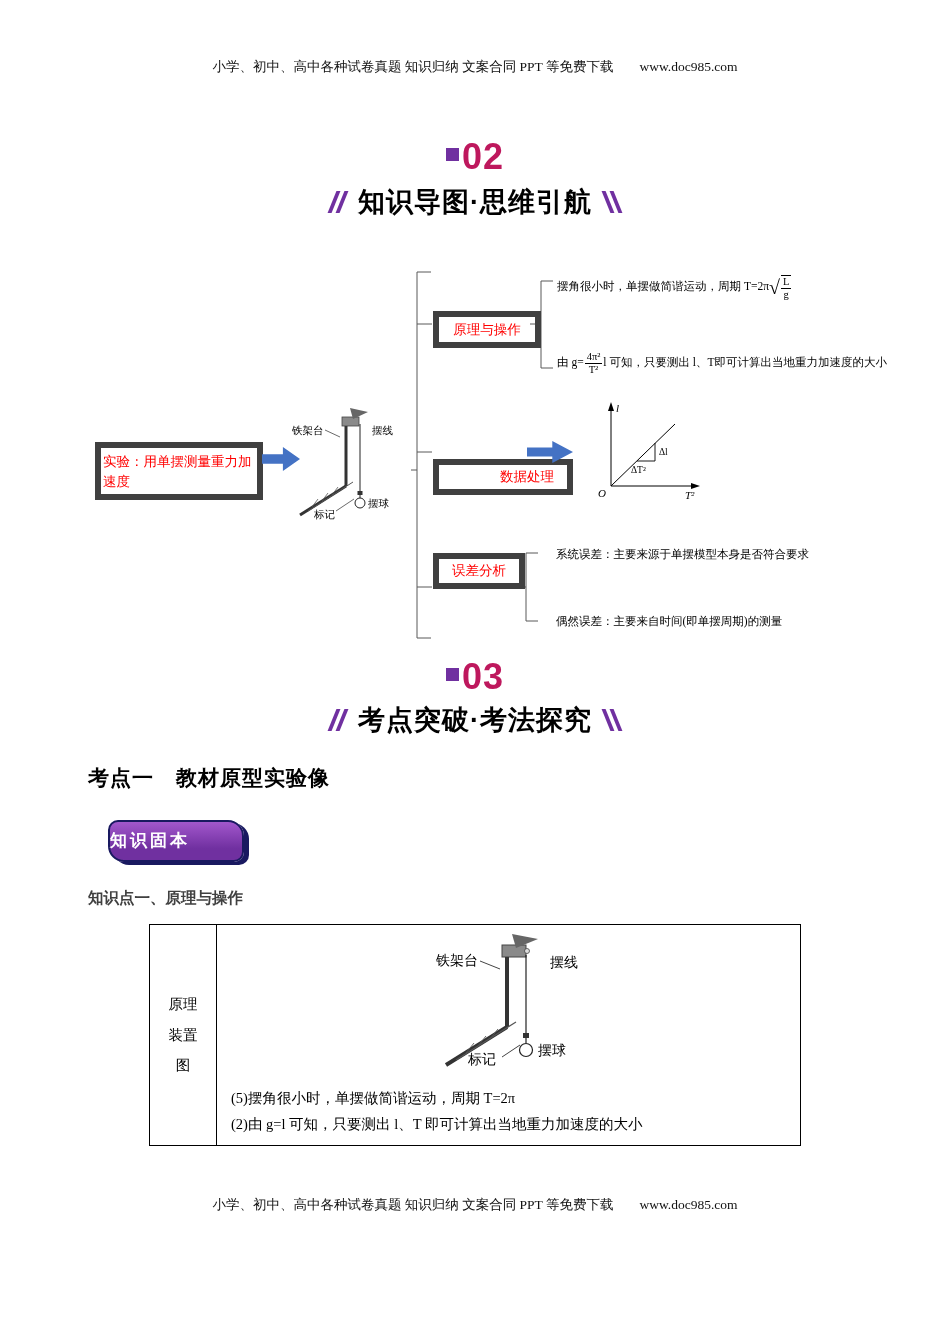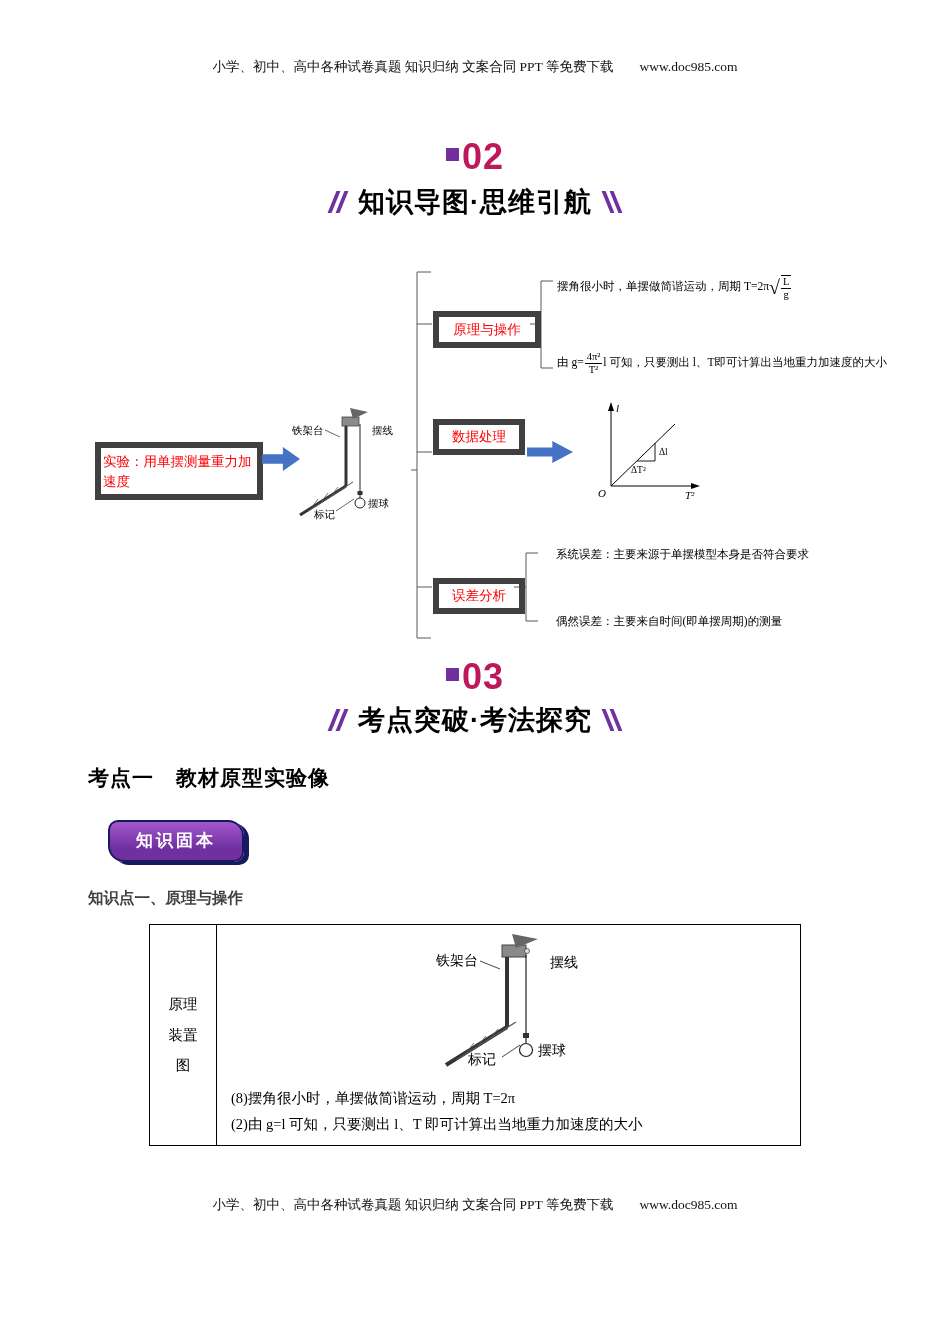--- a/index.html
+++ b/index.html
@@ -22,22 +22,22 @@
   .slash-bar{display:inline-block;width:4px;height:22px;background:#7030A0;margin:0 2px;}
   .lean-r{transform:skewX(-22deg);}
   .lean-l{transform:skewX(22deg);}
   
   .red-box{position:absolute;border:6px solid #404040;color:#FF0000;
            font-family:"Liberation Sans","DejaVu Sans",sans-serif;}
   .root-box{left:95px;top:442px;width:152px;height:38px;padding:4px 2px;
             font-size:13.5px;line-height:1.45;text-align:left;}
   .branch-box{text-align:center;font-size:13.5px;}
   .bb-principle{left:433px;top:311px;width:96px;height:25px;line-height:25px;}
-  .bb-data{left:433px;top:419px;width:80px;height:24px;line-height:24px;}
-  .bb-error{left:433px;top:578px;width:80px;height:24px;line-height:24px;}
+  .bb-data{left:433px;top:459px;width:80px;height:24px;line-height:24px;padding-left:48px;}
+  .bb-error{left:433px;top:553px;width:80px;height:24px;line-height:24px;}
   .block-arrow{position:absolute;background:#4472C4;
      clip-path:polygon(0 30%,55% 30%,55% 0,100% 50%,55% 100%,55% 70%,0 70%);}
   .arrow-root{left:262px;top:447px;width:38px;height:24px;}
   .arrow-data{left:527px;top:441px;width:46px;height:22px;}
   .mm-text{position:absolute;font-size:11.5px;white-space:nowrap;color:#000;}
   .frac{display:inline-block;vertical-align:middle;text-align:center;line-height:1.1;
         font-size:10.5px;margin:0 1px;}
   .frac .num{display:block;border-bottom:1px solid #000;padding:0 2px;}
   .frac .den{display:block;padding:0 2px;}
   .rad{font-size:20px;vertical-align:middle;line-height:1;}
@@ -45,21 +45,21 @@
   .connector-svg{position:absolute;left:0;top:0;pointer-events:none;}
   
   .kd-heading{position:absolute;left:88px;top:764px;font-size:21px;font-weight:bold;
               font-family:"Liberation Serif","DejaVu Serif",serif;letter-spacing:1px;}
   .badge{position:absolute;left:108px;top:820px;width:132px;height:38px;
          background:linear-gradient(180deg,#a257cc 0%,#7030A0 70%);
          border:2.5px solid #191960;border-radius:10px 16px 10px 16px;
          box-shadow:5px 3px 0 0 #191960;
          color:#fff;font-weight:bold;font-size:17px;letter-spacing:3px;
          font-family:"Liberation Sans","DejaVu Sans",sans-serif;
-         text-align:center;line-height:38px;}
+         text-align:left;line-height:38px;}
   .kp-heading{position:absolute;left:88px;top:888px;color:#404040;font-weight:bold;
               font-size:15.5px;font-family:"Liberation Sans","DejaVu Sans",sans-serif;}
   
   .tbl-wrap{position:absolute;left:149px;top:924px;}
   table.kb{border-collapse:collapse;width:652px;table-layout:fixed;}
   table.kb td{border:1.4px solid #000;font-size:14.5px;vertical-align:middle;}
   .lbl-cell{width:64px;text-align:center;white-space:pre-line;line-height:2.1;
             font-size:14.5px;}
   .content-cell{padding:6px 14px 8px 14px;line-height:1.8;vertical-align:top;text-align:left;}
   .content-cell .figure{text-align:center;margin:2px 0 4px 0;}
@@ -186,21 +186,21 @@
               <line x1="153" y1="94" x2="92" y2="132" stroke="#333" stroke-width="4"></line>
               <line x1="162" y1="89" x2="102" y2="127" stroke="#555" stroke-width="1.2"></line>
               <line x1="120" y1="110" x2="112" y2="120" stroke="#555" stroke-width="0.9"></line>
               <line x1="132" y1="103" x2="124" y2="113" stroke="#555" stroke-width="0.9"></line>
               <line x1="144" y1="96" x2="136" y2="106" stroke="#555" stroke-width="0.9"></line>
               <text x="114" y="131" font-size="14">标记</text>
               <line x1="148" y1="124" x2="166" y2="112" stroke="#444" stroke-width="1"></line>
               <text x="184" y="122" font-size="14">摆球</text>
             </svg>
           </div>
-          <p>(8)摆角很小时，单摆做简谐运动，周期 T=2π</p>
+          <p>(5)摆角很小时，单摆做简谐运动，周期 T=2π</p>
           <p>(2)由 g=l 可知，只要测出 l、T 即可计算出当地重力加速度的大小</p>
         </td>
       </tr>
     </tbody>
       </table>
   </div>
 
   <div class="center-line doc-head" style="top:1196px;">
     <span>小学、初中、高中各种试卷真题  知识归纳  文案合同  PPT 等免费下载</span><span class="url">www.doc985.com</span>
   </div>

